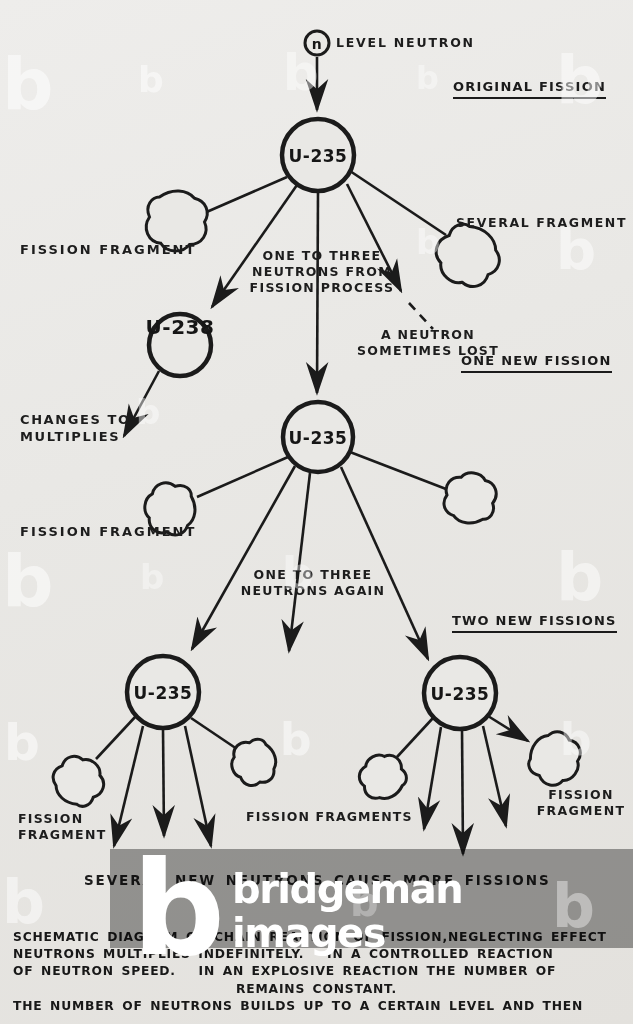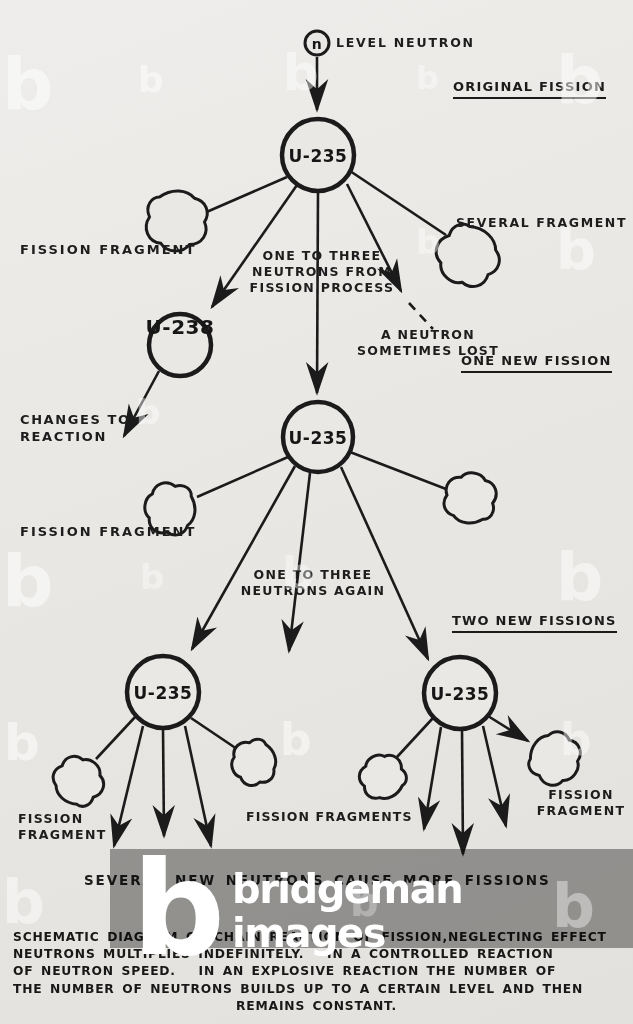--- a/index.html
+++ b/index.html
@@ -117,41 +117,41 @@
   <div class="lbl" style="left:456px;top:215px;letter-spacing:1.6px;">SEVERAL FRAGMENT</div>
 
   <div class="lbl center" style="left:238px;top:248px;width:168px;">ONE TO THREE
 NEUTRONS FROM
 FISSION PROCESS</div>
   <div class="lbl center" style="left:348px;top:327px;width:160px;">A NEUTRON
 SOMETIMES LOST</div>
   <div class="heading" style="left:452px;top:353px;margin-left:9px;">ONE NEW FISSION</div>
 
   <div class="lbl" style="left:20px;top:412px;letter-spacing:1.6px;font-size:13px;">CHANGES TO
-REACTION</div>
+MULTIPLIES</div>
   <div class="lbl wide" style="left:20px;top:524px;">FISSION FRAGMENT</div>
 
   <div class="lbl center" style="left:233px;top:567px;width:160px;">ONE TO THREE
 NEUTRONS AGAIN</div>
   <div class="heading" style="left:452px;top:613px;text-align:center;">TWO NEW FISSIONS</div>
 
   <div class="lbl" style="left:18px;top:811px;">FISSION
 FRAGMENT</div>
   <div class="lbl" style="left:246px;top:809px;letter-spacing:1.1px;">FISSION FRAGMENTS</div>
   <div class="lbl center" style="left:536px;top:787px;width:90px;">FISSION
 FRAGMENT</div>
 
   <div class="lbl" style="left:84px;top:872px;font-size:13.5px;letter-spacing:1.9px;word-spacing:3px;white-space:nowrap;">SEVERAL NEW NEUTRONS CAUSE MORE FISSIONS</div>
 
   <div class="caption">
     <div class="cap-line">SCHEMATIC DIAGRAM OF CHAIN REACTION OF FISSION,NEGLECTING EFFECT</div>
     <div class="cap-line">NEUTRONS MULTIPLIES INDEFINITELY.   IN A CONTROLLED REACTION</div>
     <div class="cap-line">OF NEUTRON SPEED.   IN AN EXPLOSIVE REACTION THE NUMBER OF</div>
+    <div class="cap-line cap-last">REMAINS CONSTANT.</div>
     <div class="cap-line">THE NUMBER OF NEUTRONS BUILDS UP TO A CERTAIN LEVEL AND THEN</div>
-    <div class="cap-line cap-last">REMAINS CONSTANT.</div>
   </div>
 
   <div class="wm-band"></div>
 
   <div>
     <div class="wm-b" style="left:2px;top:48px;font-size:72px;opacity:.55;">b</div>
     <div class="wm-b" style="left:138px;top:62px;font-size:36px;opacity:.5;">b</div>
     <div class="wm-b" style="left:283px;top:48px;font-size:50px;opacity:.45;">b</div>
     <div class="wm-b" style="left:416px;top:62px;font-size:32px;opacity:.4;">b</div>
     <div class="wm-b" style="left:556px;top:48px;font-size:66px;opacity:.5;">b</div>

